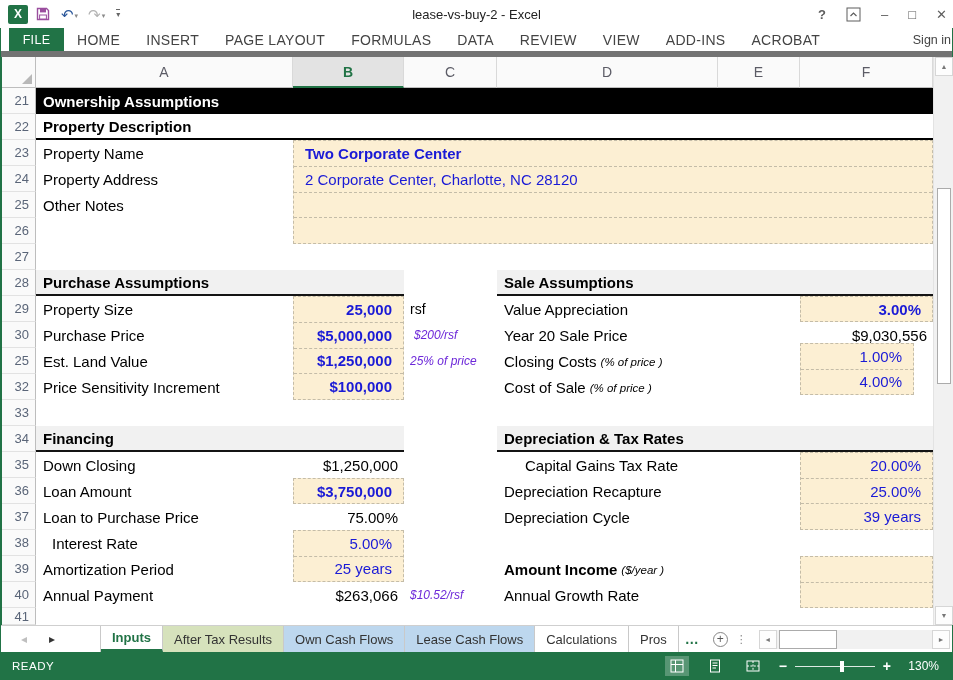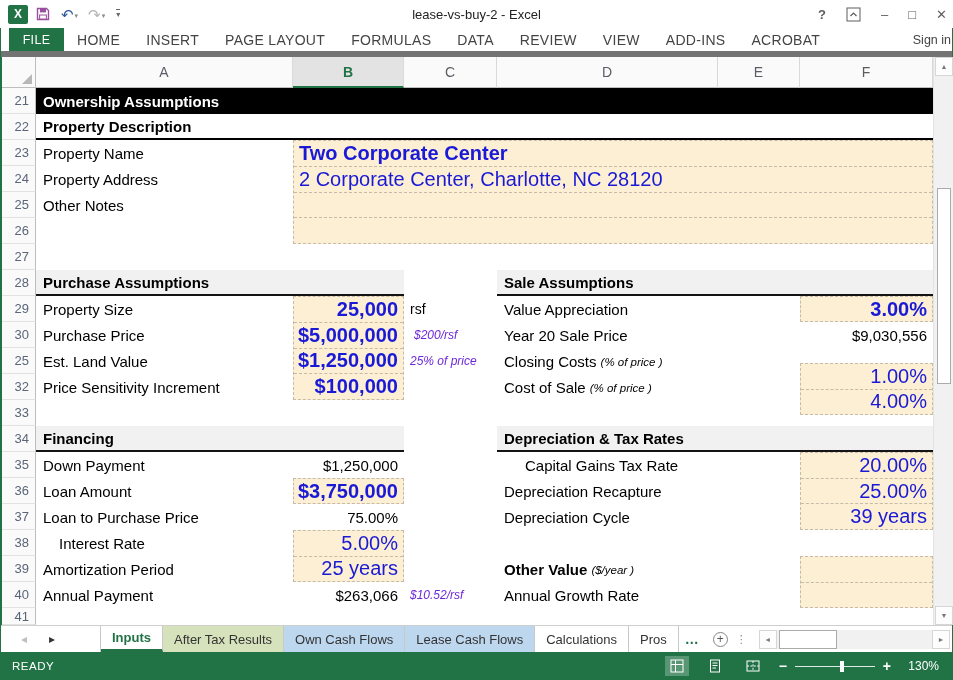--- a/index.html
+++ b/index.html
@@ -47,21 +47,21 @@
   .r{justify-content:flex-end;}
   .b{font-weight:bold;}
   .blue{color:var(--blue);}
   .it{font-style:italic;font-size:12px;color:#6d28d9;}
   .unit{font-size:14px;}
   .lnote{font-style:italic;font-size:11.5px;margin-left:4px;position:relative;top:1px;font-weight:normal;}
   .banner{position:absolute;left:36px;top:88px;width:897px;height:26px;background:#000;color:#fff;font-weight:bold;font-size:15px;display:flex;align-items:center;padding-left:7px;}
   .subhdr{position:absolute;left:36px;top:114px;width:897px;height:26px;border-bottom:2px solid #000;font-weight:bold;font-size:15px;display:flex;align-items:center;padding-left:7px;}
   .sech{position:absolute;height:26px;background:#F1F1F1;border-bottom:2px solid #141414;font-weight:bold;font-size:15px;display:flex;align-items:center;padding-left:7px;white-space:nowrap;}
   .block{position:absolute;background:var(--cream);border:1px dashed var(--dash);display:flex;flex-direction:column;}
-  .sub{flex:1;display:flex;align-items:center;padding:0 5px;font-size:20px;white-space:nowrap;border-top:1px dashed var(--dash);overflow:hidden;}
+  .sub{flex:1;display:flex;align-items:center;padding:0 11px;font-size:15px;white-space:nowrap;border-top:1px dashed var(--dash);overflow:hidden;}
   .sub:first-child{border-top:none;}
 
   
   .vscroll{position:absolute;left:933px;top:0;width:20px;height:568px;background:#F1F1F1;border-left:1px solid #E3E3E3;}
   .vbtn{position:absolute;left:1px;width:18px;height:19px;background:#FDFDFD;border:1px solid #D6D6D6;color:#777;font-size:7px;display:flex;align-items:center;justify-content:center;}
   .vthumb{position:absolute;left:3px;top:131px;width:14px;height:196px;background:#fff;border:1px solid #ABABAB;}
 
   
   .tabbar{position:absolute;left:1px;top:625px;width:951px;height:27px;background:#fff;border-top:1px solid #CFCFCF;display:flex;align-items:stretch;}
   .navzone{width:100px;display:flex;align-items:center;gap:22px;padding-left:20px;border-right:1px solid #C9C9C9;}
@@ -223,32 +223,32 @@
     </div>
     <div class="cell lab" style="left:497px;top:317px;width:221px;">
       <span>Cost of Sale</span>
       <span class="lnote">(% of price )</span>
     </div>
 
     <div class="block" style="left:800px;top:239px;width:133px;height:26px;">
       <div class="sub r b blue">3.00%</div>
     </div>
     <div class="cell r" style="left:800px;top:265px;width:133px;">$9,030,556</div>
-    <div class="block" style="left:800px;top:306px;width:133px;height:52px;">
+    <div class="block" style="left:800px;top:286px;width:114px;height:52px;">
       <div class="sub r blue">1.00%</div>
       <div class="sub r blue">4.00%</div>
     </div>
 
     <div class="sech" style="left:36px;top:369px;width:368px;">Financing</div>
     <div class="sech" style="left:497px;top:369px;width:436px;">Depreciation &amp; Tax Rates</div>
 
-    <div class="cell lab" style="left:36px;top:395px;width:257px;">Down Payment</div>
+    <div class="cell lab" style="left:36px;top:395px;width:257px;">Down Closing</div>
     <div class="cell lab" style="left:36px;top:421px;width:257px;">Loan Amount</div>
     <div class="cell lab" style="left:36px;top:447px;width:257px;">Loan to Purchase Price</div>
-    <div class="cell lab" style="left:52px;top:473px;width:257px;">Interest Rate</div>
+    <div class="cell lab" style="left:45px;top:473px;width:257px;">Interest Rate</div>
     <div class="cell lab" style="left:36px;top:499px;width:257px;">Amortization Period</div>
     <div class="cell lab" style="left:36px;top:525px;width:257px;">Annual Payment</div>
 
     <div class="cell r" style="left:293px;top:395px;width:111px;">$1,250,000</div>
     <div class="block" style="left:293px;top:421px;width:111px;height:26px;">
       <div class="sub r b blue">$3,750,000</div>
     </div>
     <div class="cell r" style="left:293px;top:447px;width:111px;">75.00%</div>
     <div class="block" style="left:293px;top:473px;width:111px;height:52px;">
       <div class="sub r blue">5.00%</div>
@@ -261,21 +261,21 @@
     <div class="cell lab" style="left:497px;top:421px;width:221px;">Depreciation Recapture</div>
     <div class="cell lab" style="left:497px;top:447px;width:221px;">Depreciation Cycle</div>
 
     <div class="block" style="left:800px;top:395px;width:133px;height:78px;">
       <div class="sub r blue">20.00%</div>
       <div class="sub r blue">25.00%</div>
       <div class="sub r blue">39 years</div>
     </div>
 
     <div class="cell lab b" style="left:497px;top:499px;width:221px;">
-      <span>Other Value</span>
+      <span>Amount Income</span>
       <span class="lnote">($/year )</span>
     </div>
     <div class="cell lab" style="left:497px;top:525px;width:221px;">Annual Growth Rate</div>
     <div class="block" style="left:800px;top:499px;width:133px;height:52px;">
       <div class="sub"></div>
       <div class="sub"></div>
     </div>
 
     <div class="vscroll">
       <div class="vbtn" style="top:0;">

